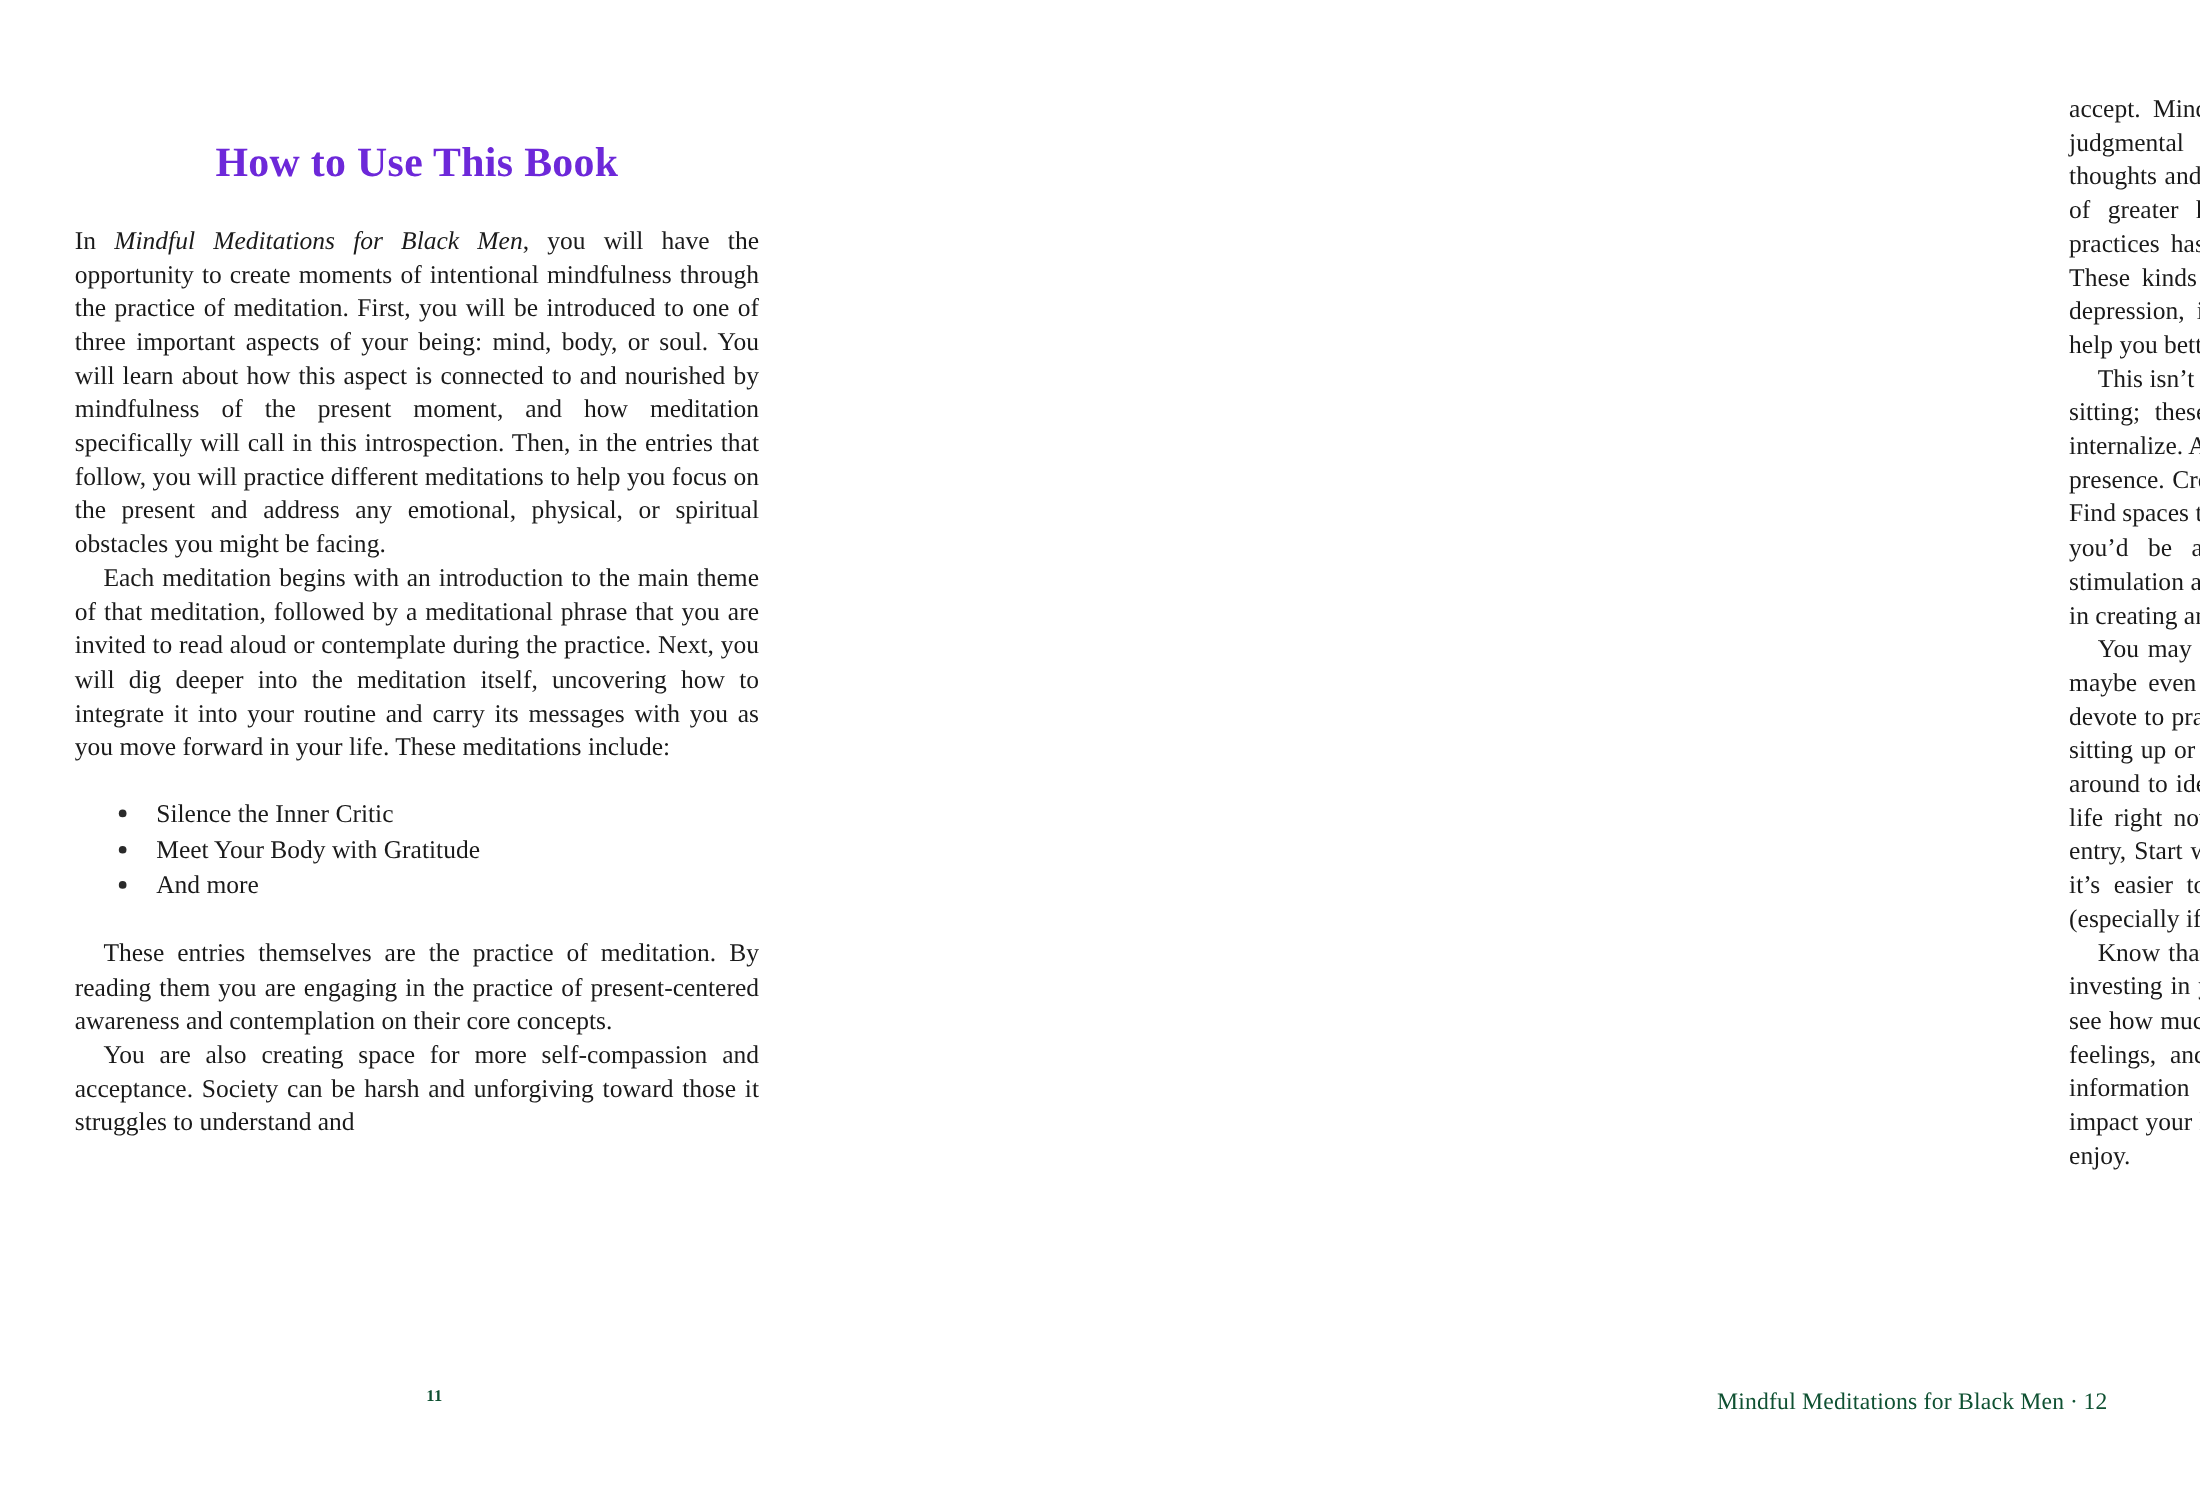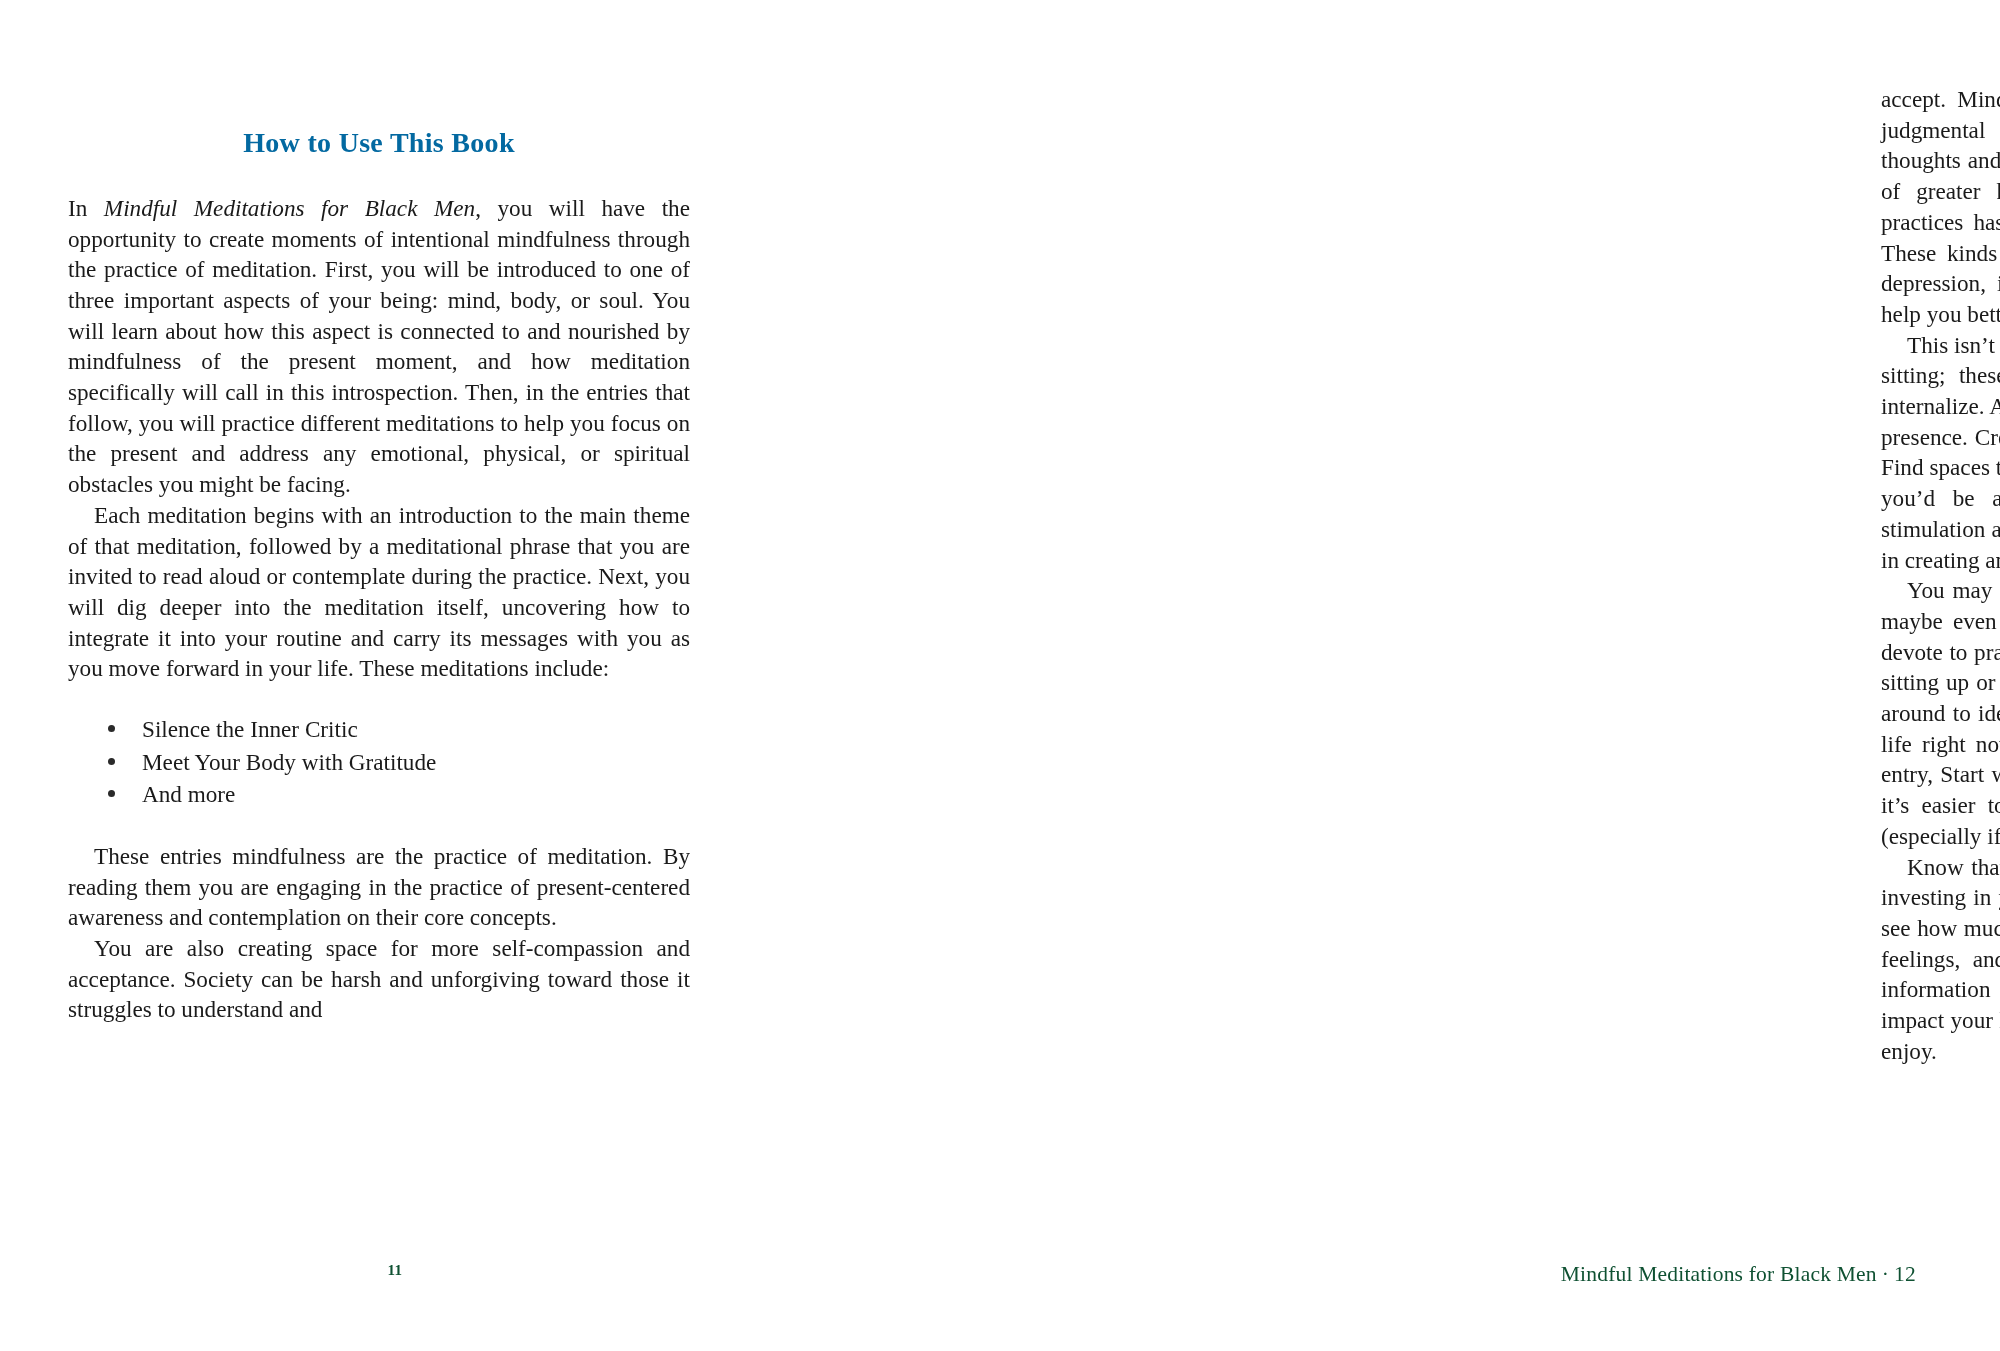--- a/index.html
+++ b/index.html
@@ -46,23 +46,23 @@
     width: 622px;
   }
   .text-col-right {
     position: absolute;
     left: 881px;
     top: 84px;
     width: 621px;
   }
 
   h1.page-title {
-    font-size: 28px;
+    font-size: 38px;
     font-weight: bold;
-    color: #0369a1;
+    color: #6d28d9;
     text-align: center;
     margin: 0 0 34px 0;
     letter-spacing: 0.3px;
     line-height: 1.1;
     font-family: "Liberation Serif", "DejaVu Serif", serif;
   }
 
   p.body-par {
     font-size: 23.2px;
     line-height: 30.7px;
@@ -154,21 +154,21 @@
         <li>
           <span class="bullet-dot"></span>
           <span>Meet Your Body with Gratitude</span>
         </li>
         <li>
           <span class="bullet-dot"></span>
           <span>And more</span>
         </li>
       </ul>
 
-      <p class="body-par indent">These entries mindfulness are the practice of meditation. By reading them you are engaging in the practice of present-centered awareness and contemplation on their core concepts.</p>
+      <p class="body-par indent">These entries themselves are the practice of meditation. By reading them you are engaging in the practice of present-centered awareness and contemplation on their core concepts.</p>
 
       <p class="body-par indent last-left">You are also creating space for more self-compassion and acceptance. Society can be harsh and unforgiving toward those it struggles to understand and</p>
 
     </div>
 
     <div class="folio-left">11</div>
   </div>
 
   <div class="page-right">
     <div class="text-col-right">

